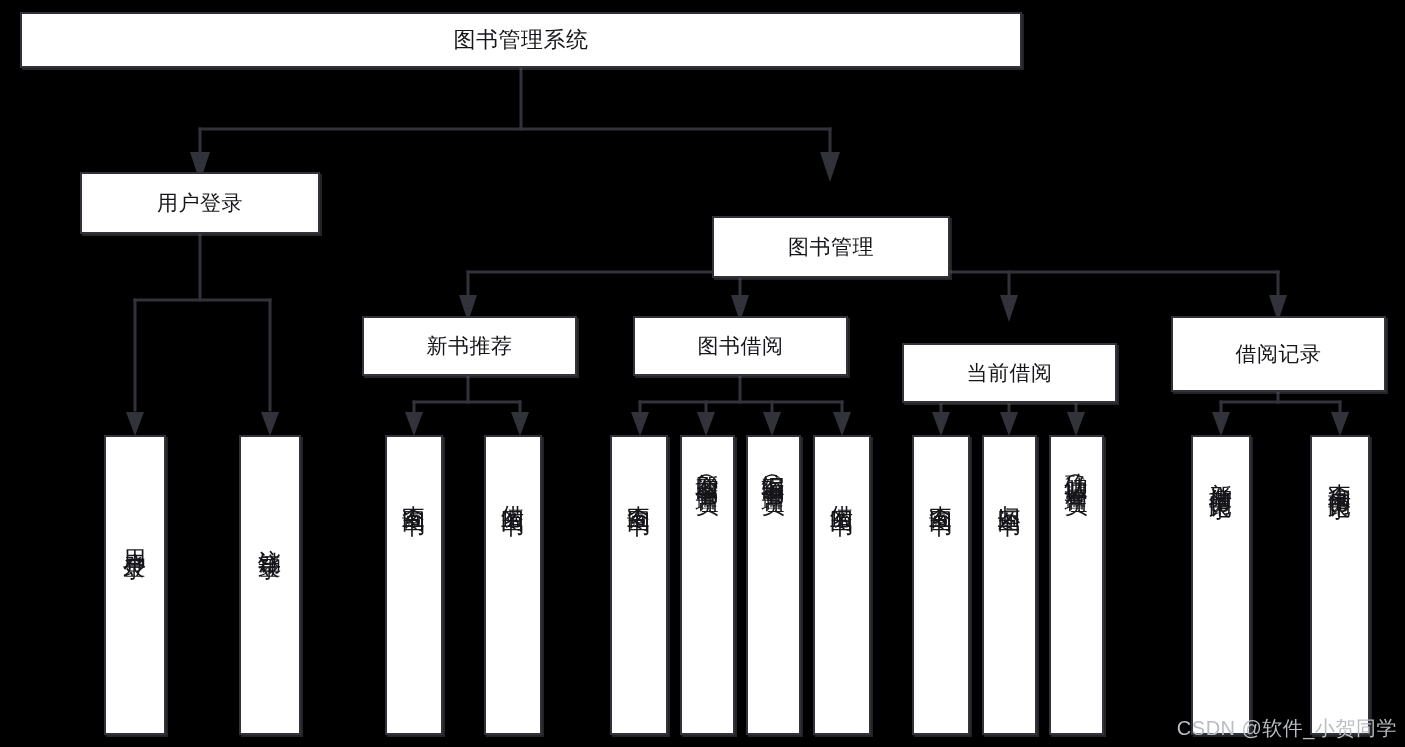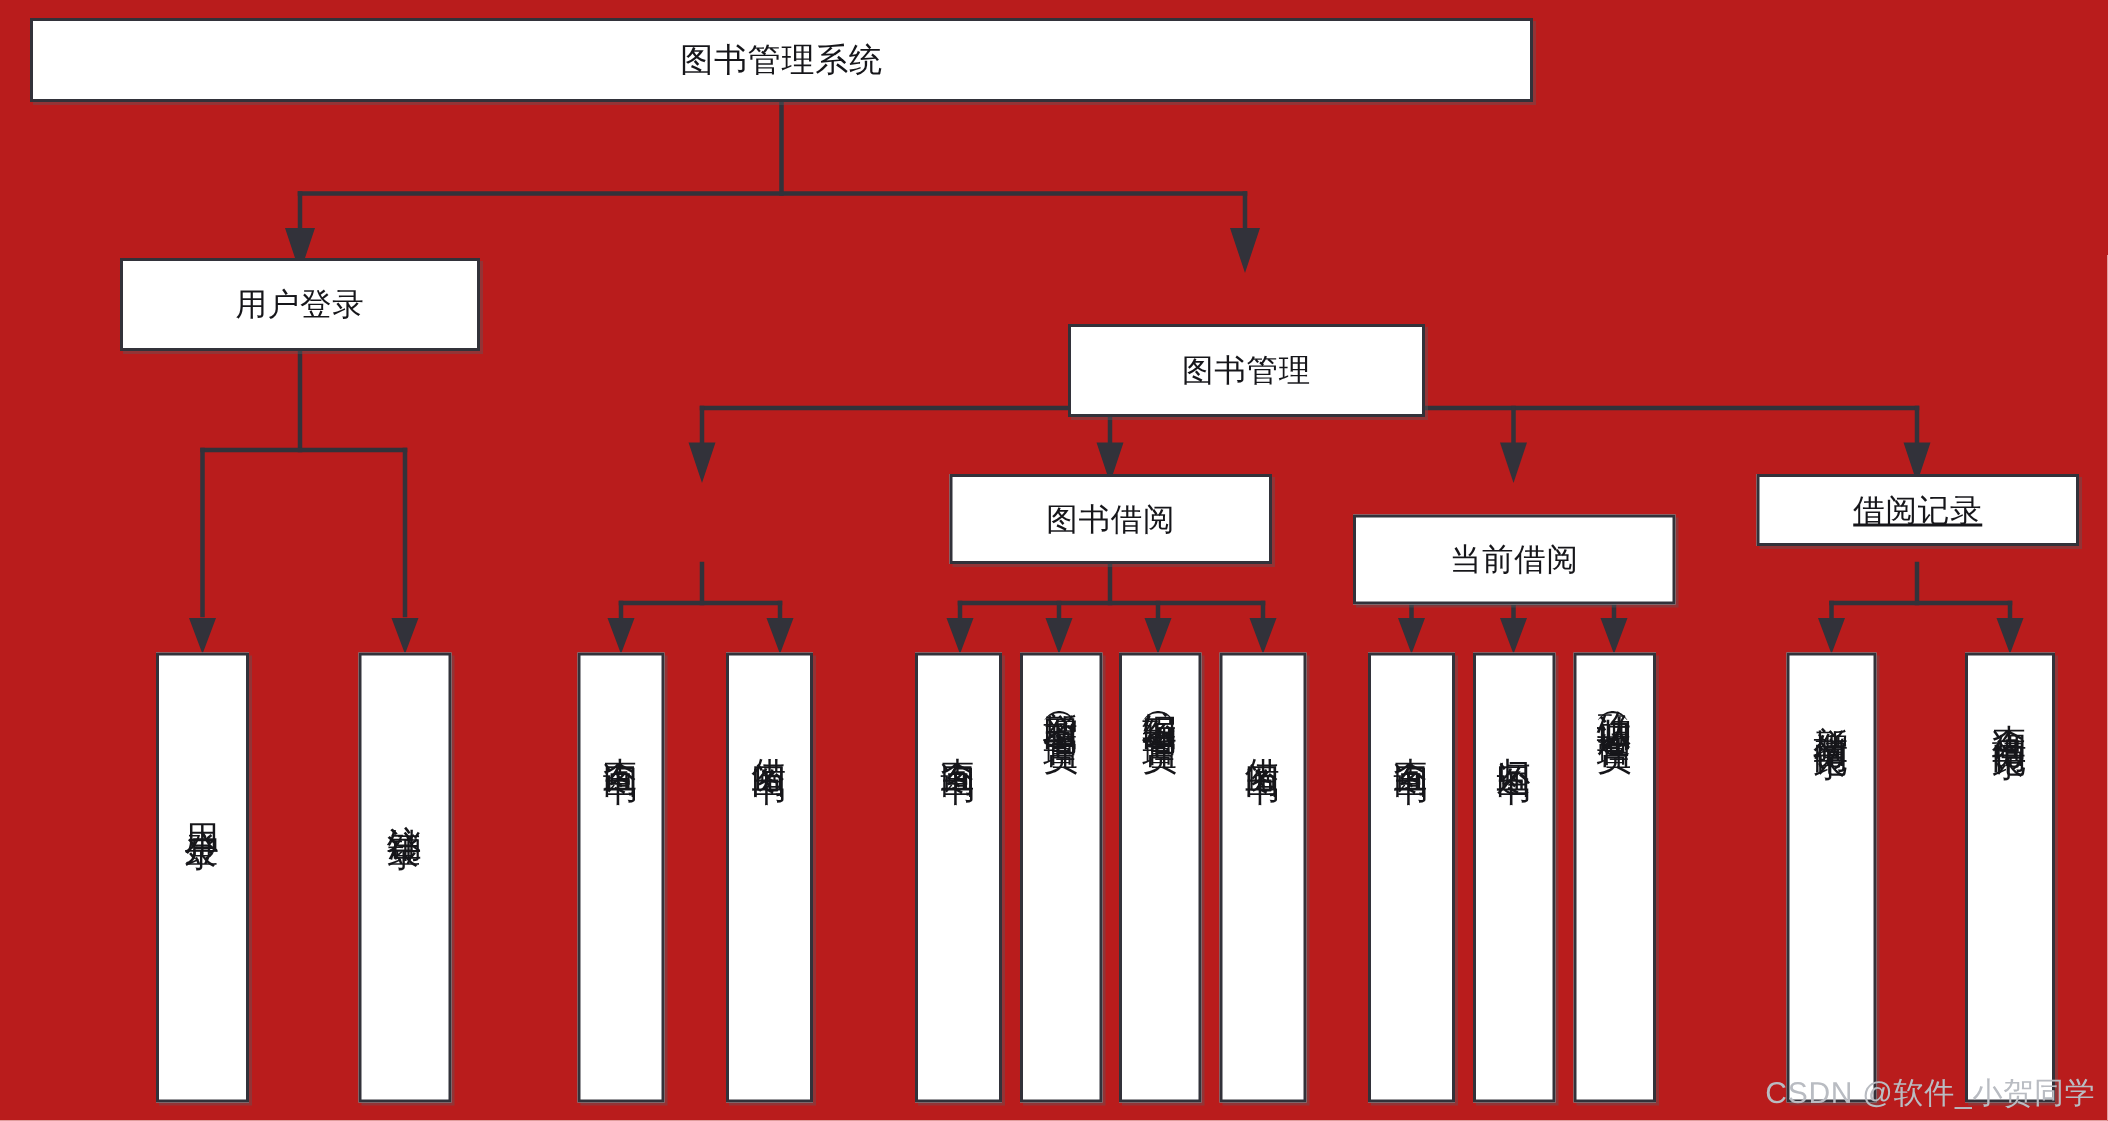--- a/index.html
+++ b/index.html
@@ -7,21 +7,21 @@
     padding: 0;
     background: #ffffff;
   }
   body {
     font-family: "Liberation Sans", "DejaVu Sans", sans-serif;
   }
   #canvas {
     position: relative;
     width: 1405px;
     height: 747px;
-    background: #b91c1c;
+    background: #000000;
     overflow: hidden;
   }
   #wires {
     position: absolute;
     left: 0; top: 0;
     width: 1405px;
     height: 747px;
     pointer-events: none;
   }
   .node {
@@ -155,30 +155,33 @@
   </div>
 
   <div class="node" style="left:80px; top:172px; width:240px; height:62px;">
     <span class="node-h">用户登录</span>
   </div>
 
   <div class="node" style="left:712px; top:172px; width:238px; height:62px;margin-top:44px;">
     <span class="node-h">图书管理</span>
   </div>
 
+  <div class="node" style="left:362px; top:316px; width:215px; height:60px;">
+    <span class="node-h">新书推荐</span>
+  </div>
 
   <div class="node" style="left:633px; top:316px; width:215px; height:60px;">
     <span class="node-h">图书借阅</span>
   </div>
 
   <div class="node" style="left:902px; top:316px; width:215px; height:60px;margin-top:27px;">
     <span class="node-h">当前借阅</span>
   </div>
 
-  <div class="node" style="left:1171px; top:316px; width:215px; height:48px;text-decoration:underline;">
+  <div class="node" style="left:1171px; top:316px; width:215px; height:76px;">
     <span class="node-h">借阅记录</span>
   </div>
 
   <div class="node node-v mid" style="left:104px; top:435px; width:62px; height:300px;">
     <span class="vtext">用户登录</span>
   </div>
 
   <div class="node node-v mid" style="left:239px; top:435px; width:62px; height:300px;">
     <span class="vtext">注销登录</span>
   </div>

